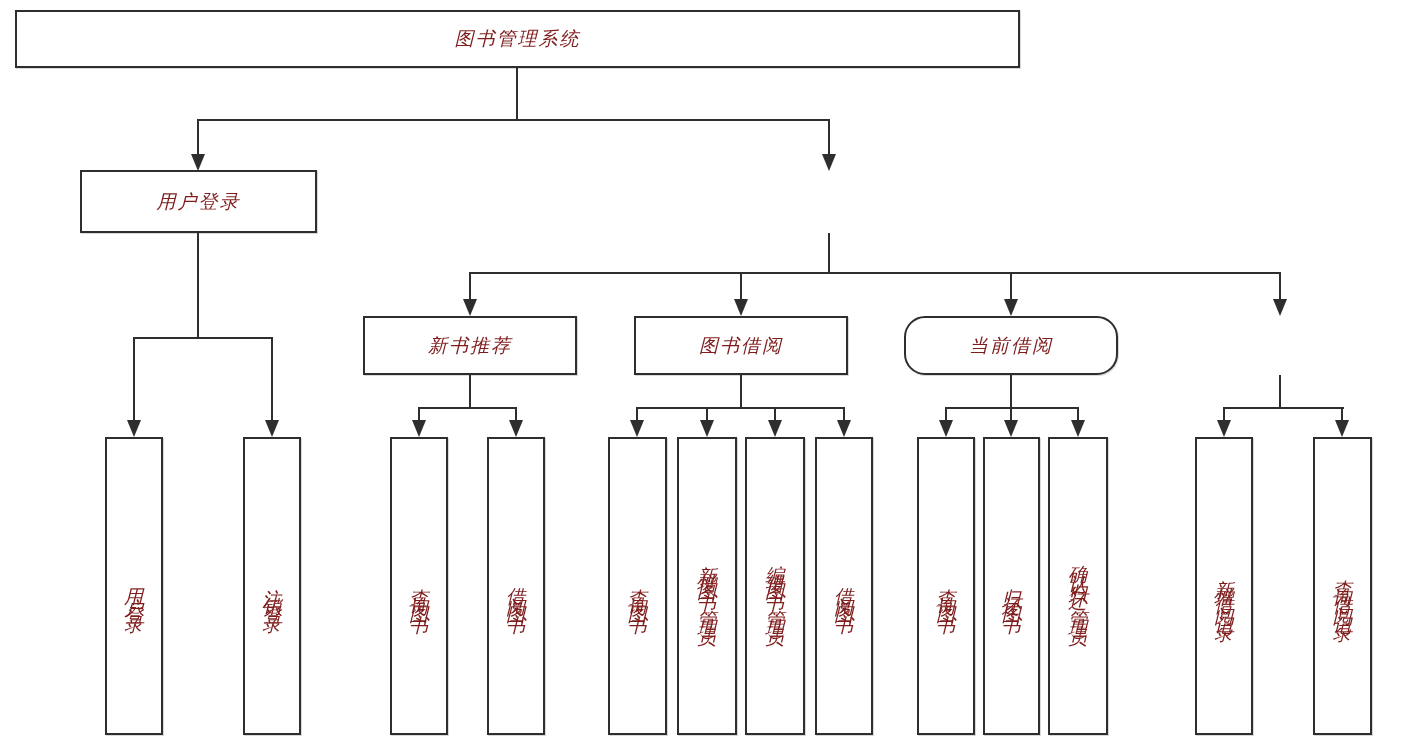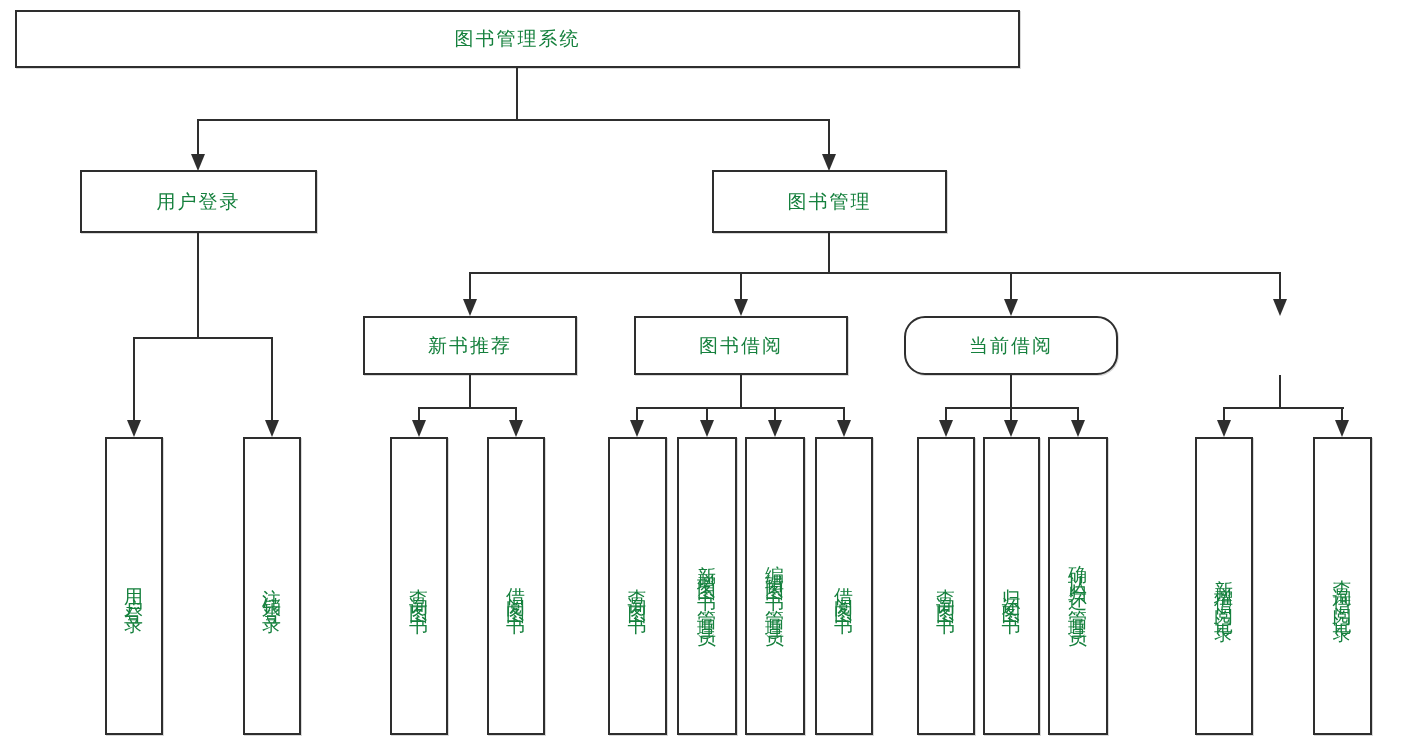--- a/index.html
+++ b/index.html
@@ -11,27 +11,28 @@
     width: 1405px;
     height: 747px;
     background: #ffffff;
     overflow: hidden;
   }
 
   .box {
     position: absolute;
     border: 2px solid #2e2e2e;
     background: #ffffff;
-    color: #15803d;
+    color: #7f1d1d;
     display: flex;
     align-items: center;
     justify-content: center;
     font-size: 19px;
     letter-spacing: 2px;
     box-shadow: 1px 1px 0 rgba(0,0,0,0.15);
+    font-style: italic;
   }
 
   .vbox {
     writing-mode: vertical-rl;
     text-orientation: mixed;
     letter-spacing: 9px;
     line-height: 1;
     font-size: 19px;
     padding-top: 9px;
   }
@@ -79,23 +80,20 @@
 
   <div class="v-line" style="left:516px; top:68px; height:52px;"></div>
   <div class="h-line" style="left:197px; top:119px; width:633px;"></div>
   <div class="v-line" style="left:197px; top:119px; height:38px;"></div>
   <div class="arrow-down" style="left:191px; top:154px;"></div>
   <div class="v-line" style="left:828px; top:119px; height:38px;"></div>
   <div class="arrow-down" style="left:822px; top:154px;"></div>
 
   <div class="box" style="left:80px; top:170px; width:237px; height:63px;">
     <span>用户登录</span>
-  </div>
-  <div class="box" style="left:712px; top:170px; width:235px; height:63px;">
-    <span>图书管理</span>
   </div>
 
   <div class="v-line" style="left:197px; top:233px; height:105px;"></div>
   <div class="h-line" style="left:133px; top:337px; width:140px;"></div>
   <div class="v-line" style="left:133px; top:337px; height:85px;"></div>
   <div class="arrow-down" style="left:127px; top:420px;"></div>
   <div class="v-line" style="left:271px; top:337px; height:85px;"></div>
   <div class="arrow-down" style="left:265px; top:420px;"></div>
 
   <div class="v-line" style="left:828px; top:233px; height:40px;"></div>

